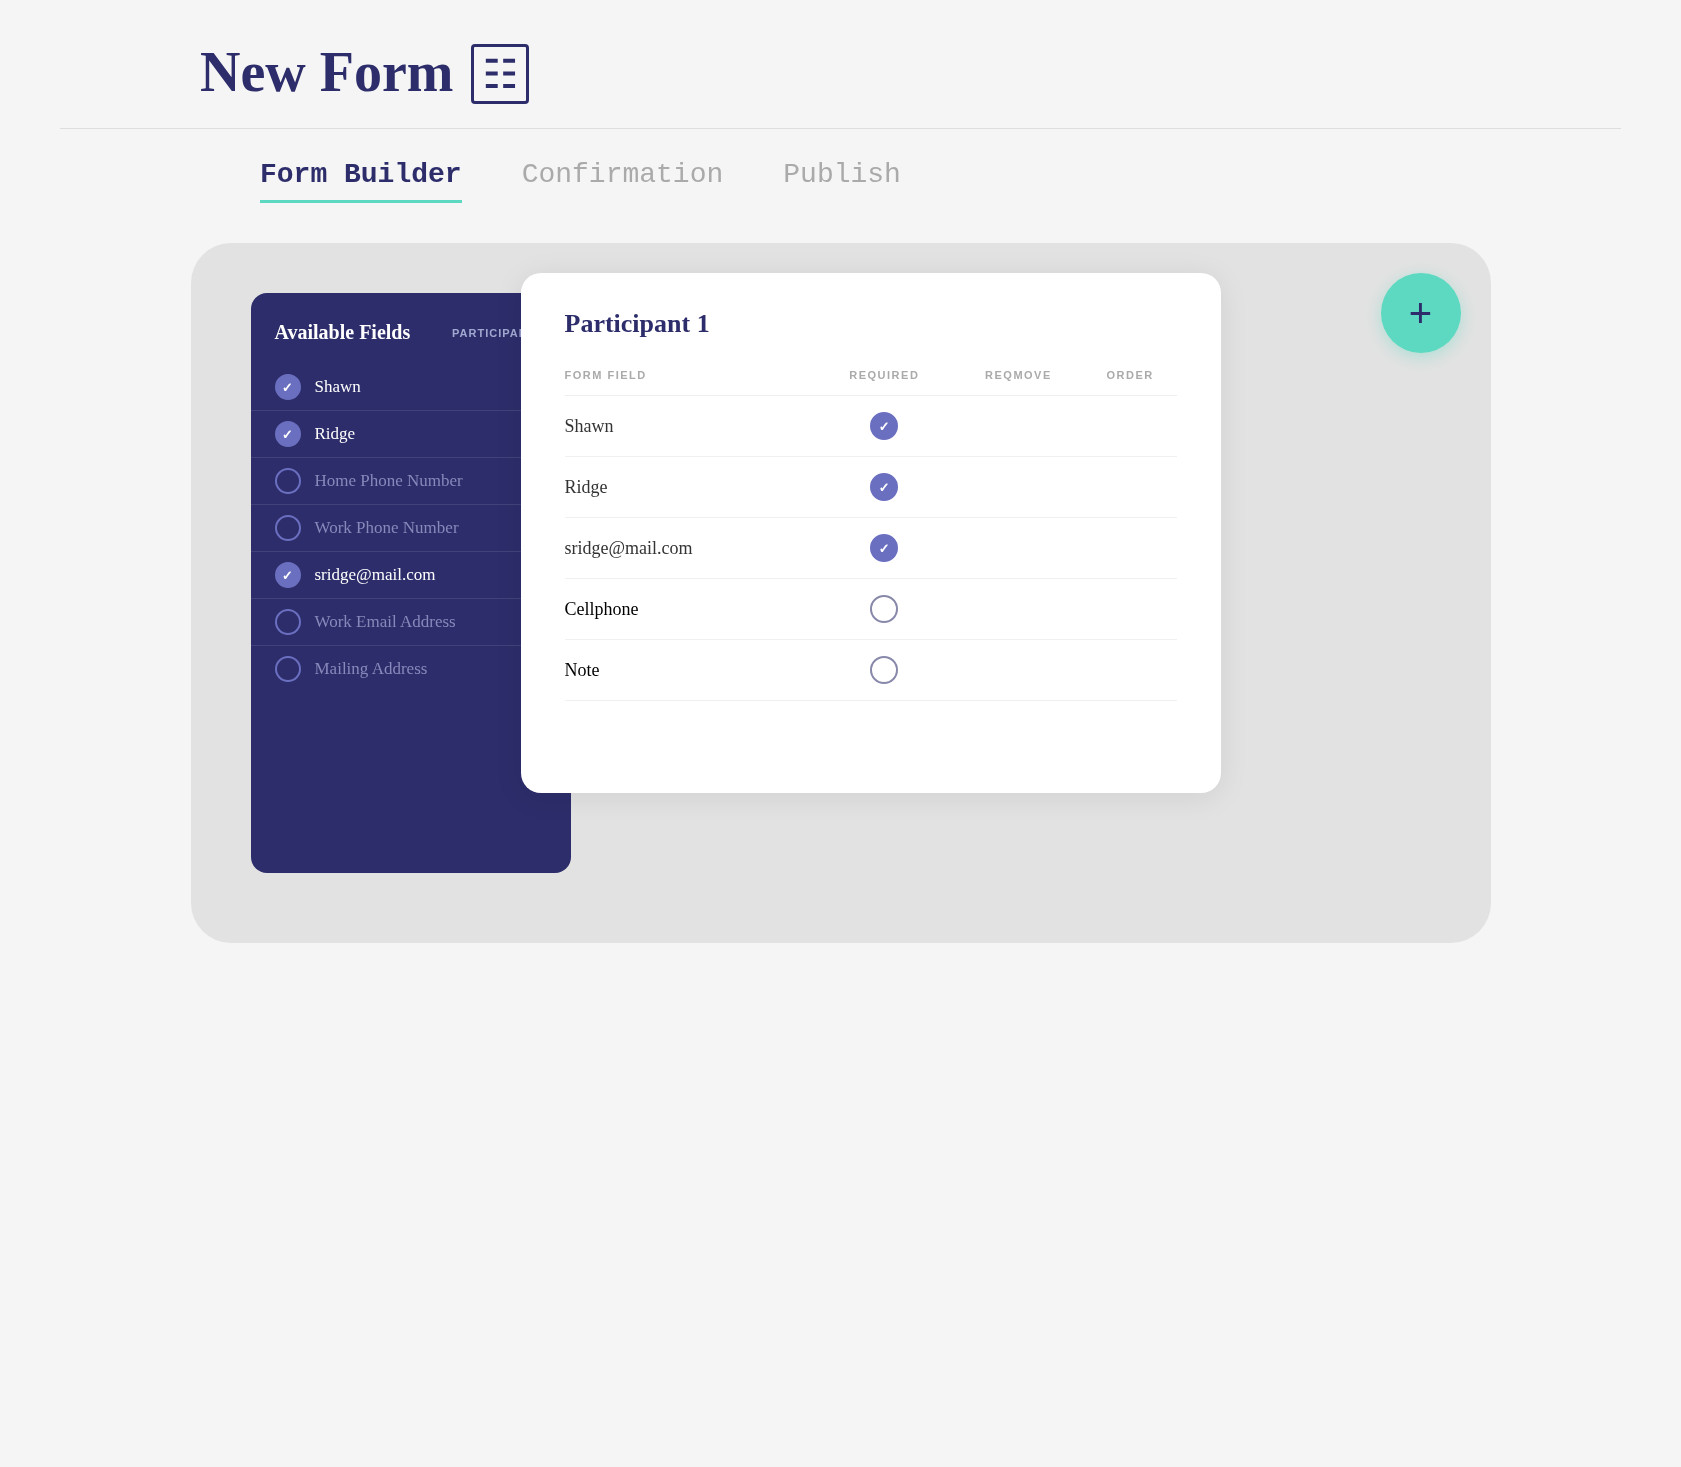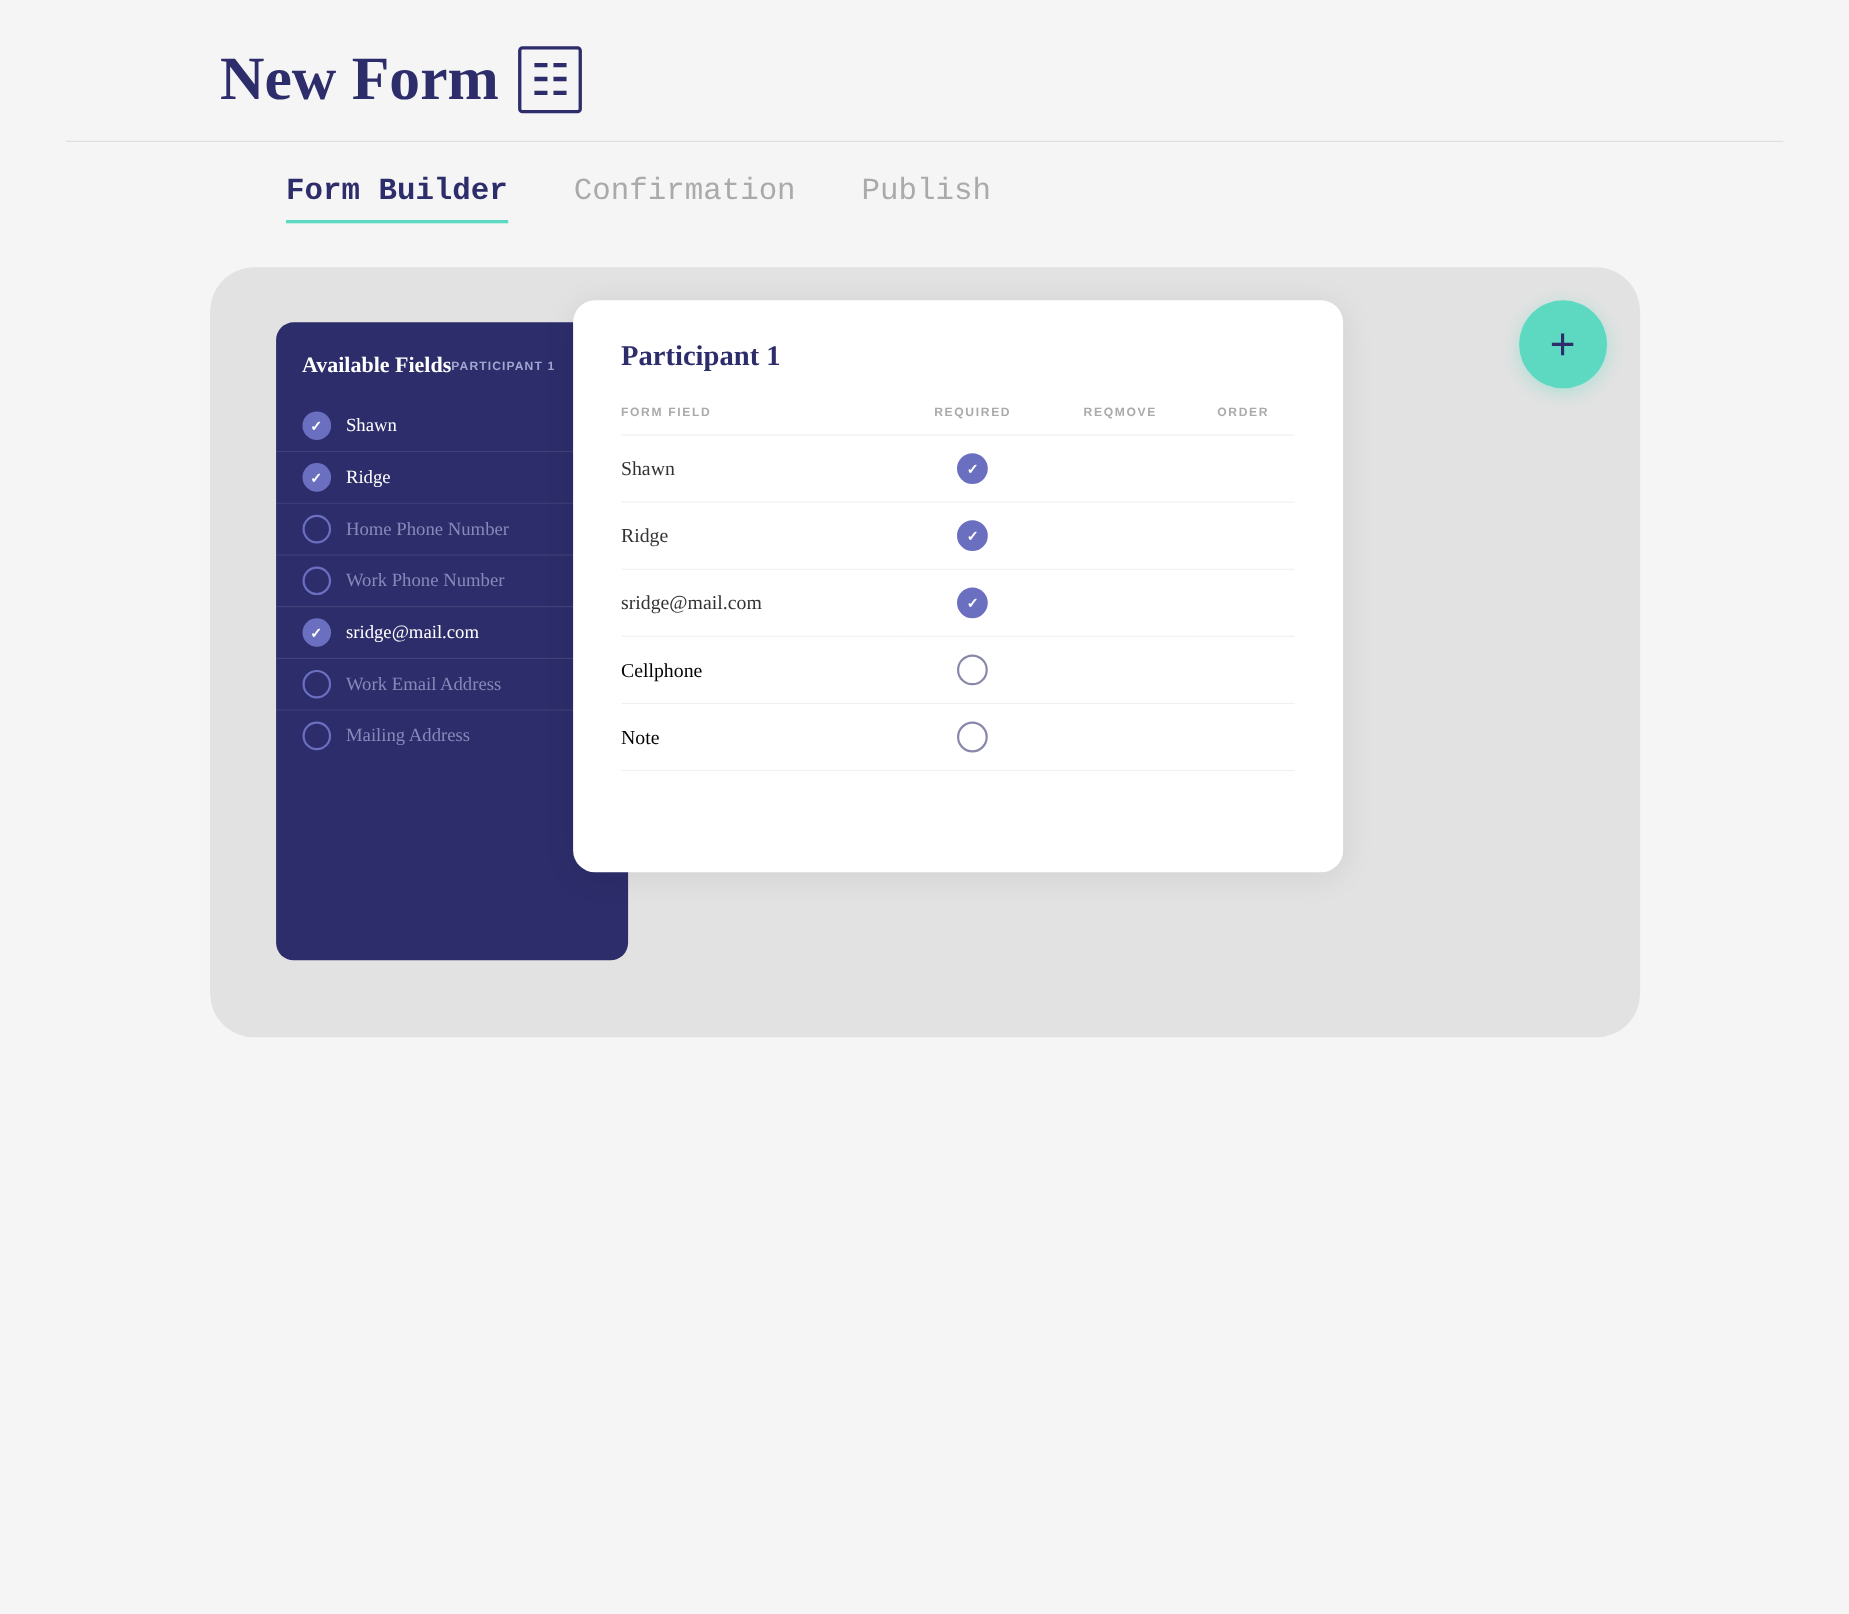--- a/index.html
+++ b/index.html
@@ -10,21 +10,21 @@
       min-height: 1467px;
       display: flex;
       flex-direction: column;
       align-items: flex-start;
       padding: 40px 60px;
     }
 
     
     .page-header {
       display: flex;
-      align-items: center;
+      align-items: flex-end;
       gap: 18px;
       margin-bottom: 24px;
       padding-left: 140px;
     }
     .page-title {
       font-size: 56px;
       font-weight: 700;
       color: #2d2d6b;
       font-family: Georgia, serif;
     }
@@ -96,20 +96,21 @@
       width: 320px;
       min-height: 580px;
       padding: 28px 0;
       flex-shrink: 0;
       position: relative;
       z-index: 2;
     }
 
     .panel-header {
       display: flex;
+      justify-content: space-between;
       align-items: center;
       padding: 0 24px 20px 24px;
     }
     .panel-title {
       color: #fff;
       font-size: 20px;
       font-weight: 700;
       font-family: Georgia, serif;
     }
     .participant-badge {

